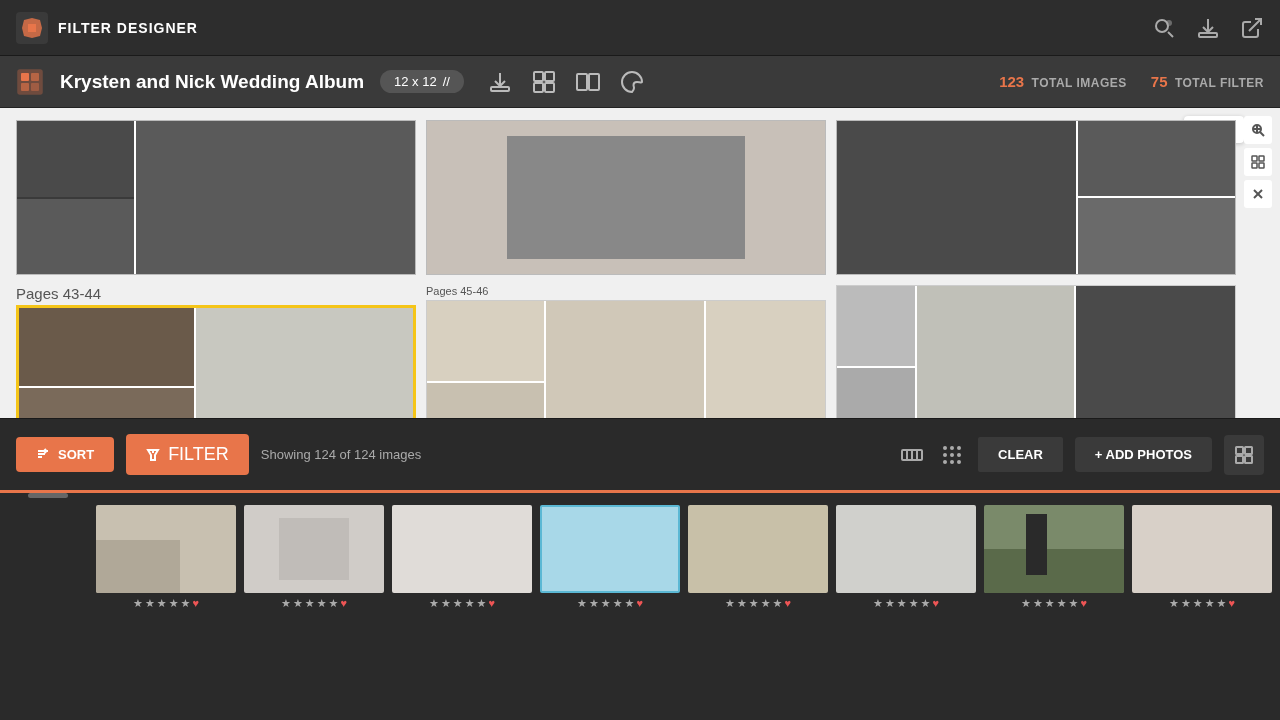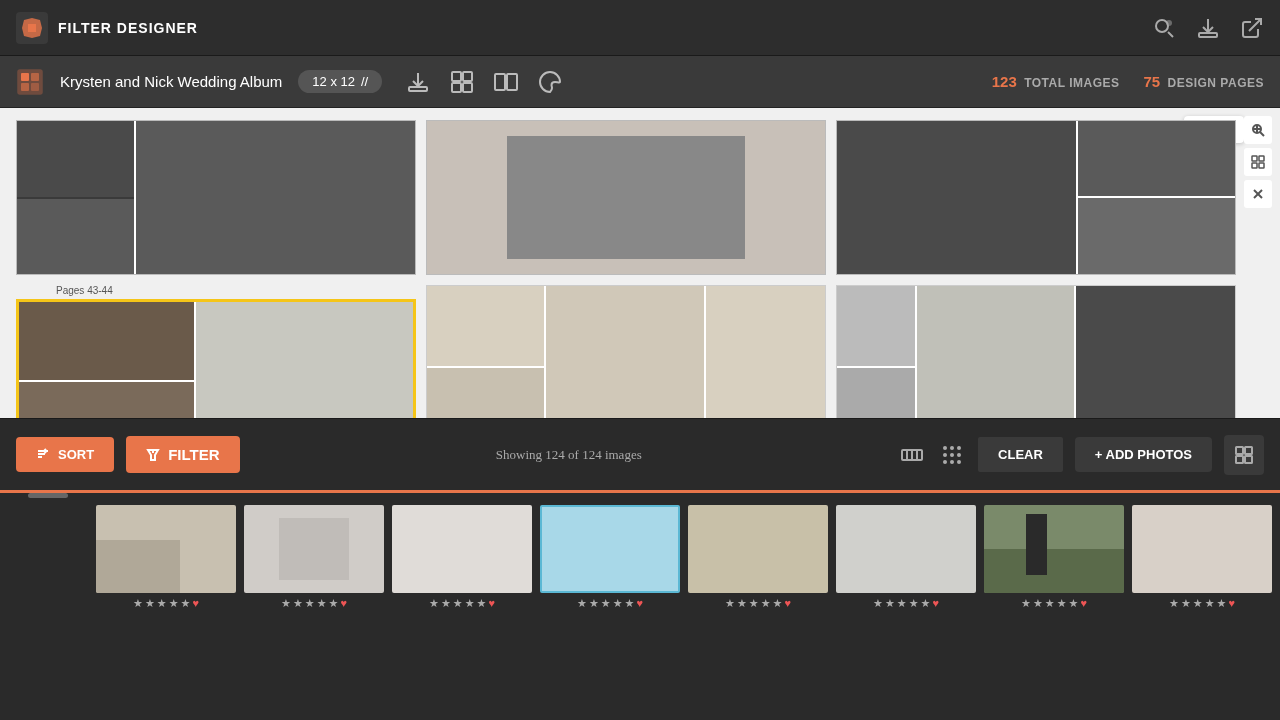--- a/index.html
+++ b/index.html
@@ -50,22 +50,22 @@
       padding: 0 16px;
       border-bottom: 1px solid #222;
       gap: 16px;
     }
     .album-icon {
       width: 28px;
       height: 28px;
       color: #e8754a;
     }
     .album-title {
-      font-size: 15px;
-      font-weight: 400;
+      font-size: 19px;
+      font-weight: 700;
       color: #fff;
     }
     .size-badge {
       background: #555;
       border-radius: 20px;
       padding: 4px 14px;
       font-size: 13px;
       color: #fff;
       display: flex;
       align-items: center;
@@ -190,34 +190,32 @@
       border-radius: 4px;
       display: flex;
       align-items: flex-start;
       gap: 8px;
     }
     .btn-filter {
       background: #e8754a;
       color: #fff;
       border: none;
       padding: 10px 20px;
-      font-size: 15px;
-      font-weight: 700;
+      font-size: 18px;
+      font-weight: 400;
       cursor: pointer;
       border-radius: 4px;
       display: flex;
       align-items: center;
       gap: 8px;
     }
     .showing-text {
       color: #aaa;
       font-size: 13px;
       flex: 1;
-      text-align: center;
-      font-family: Liberation Serif, serif;
     }
     .strip-icons {
       display: flex;
       gap: 12px;
       align-items: center;
     }
     .strip-icon {
       width: 28px;
       height: 28px;
       color: #aaa;
@@ -385,21 +383,21 @@
       <path d="M12 2 C6.5 2 2 6.5 2 12 C2 17.5 6.5 22 12 22 C12 22 14 20 14 18 C14 17 13.5 16 13.5 15 C13.5 13.5 14.5 12 17 12 C19 12 22 13 22 12 C22 6.5 17.5 2 12 2 Z"></path>
     </svg>
   </div>
   <div class="stats">
     <div>
       <span class="stat-num">123</span>
       <span class="stat-label">TOTAL IMAGES</span>
     </div>
     <div>
       <span class="stat-num">75</span>
-      <span class="stat-label">DESIGN PAGES</span>
+      <span class="stat-label">TOTAL FILTER</span>
     </div>
   </div>
 </div>
 
 <div class="main-content" style="height:310px; padding-top:12px; padding-right:44px;">
 
   <button class="view-btn">View</button>
   <div class="side-controls">
     <button class="side-ctrl-btn">
       <svg width="14" height="14" viewBox="0 0 14 14" fill="none" stroke="#555" stroke-width="2">
@@ -451,29 +449,30 @@
         <div style="position:absolute;left:0;top:0;width:60%;height:100%;background:#4a4a4a;"></div>
         <div style="position:absolute;left:60%;top:0;width:40%;height:50%;background:#5a5a5a;border-left:2px solid #fff;border-bottom:2px solid #fff;"></div>
         <div style="position:absolute;left:60%;top:50%;width:40%;height:50%;background:#6a6a6a;border-left:2px solid #fff;"></div>
       </div>
     </div>
   </div>
 
   <div class="album-grid">
 
     <div>
-      <div style="font-size:10px;color:#555;margin-bottom:3px;margin-left:40px;">Pages 43-44</div>
+      <div style="font-size:15px;color:#555;margin-bottom:3px;">Pages 43-44</div>
       <div class="collage spread-selected" style="height:165px; background:#d0d0d0;">
         <div style="position:absolute;left:0;top:0;width:45%;height:50%;background:#6a5a4a;border-right:2px solid #fff;border-bottom:2px solid #fff;"></div>
         <div style="position:absolute;left:0;top:50%;width:45%;height:50%;background:#7a6a5a;border-right:2px solid #fff;"></div>
         <div style="position:absolute;left:45%;top:0;width:55%;height:100%;background:#c8c8c0;"></div>
       </div>
     </div>
 
     <div>
+      <div style="font-size:11px;color:#555;margin-bottom:3px;">Pages 45-46</div>
       <div class="collage" style="height:165px; background:#d8d8d0; border:1px solid #ccc;">
         <div style="position:absolute;left:0;top:0;width:30%;height:50%;background:#d8d0c0;border-right:2px solid #fff;border-bottom:2px solid #fff;"></div>
         <div style="position:absolute;left:0;top:50%;width:30%;height:50%;background:#c8c0b0;border-right:2px solid #fff;"></div>
         <div style="position:absolute;left:30%;top:0;width:40%;height:100%;background:#d0c8b8;border-right:2px solid #fff;"></div>
         <div style="position:absolute;left:70%;top:0;width:30%;height:100%;background:#d8d0c0;"></div>
       </div>
     </div>
 
     <div>
       <div class="collage" style="height:165px; background:#d8d8d0; border:1px solid #ccc;">

